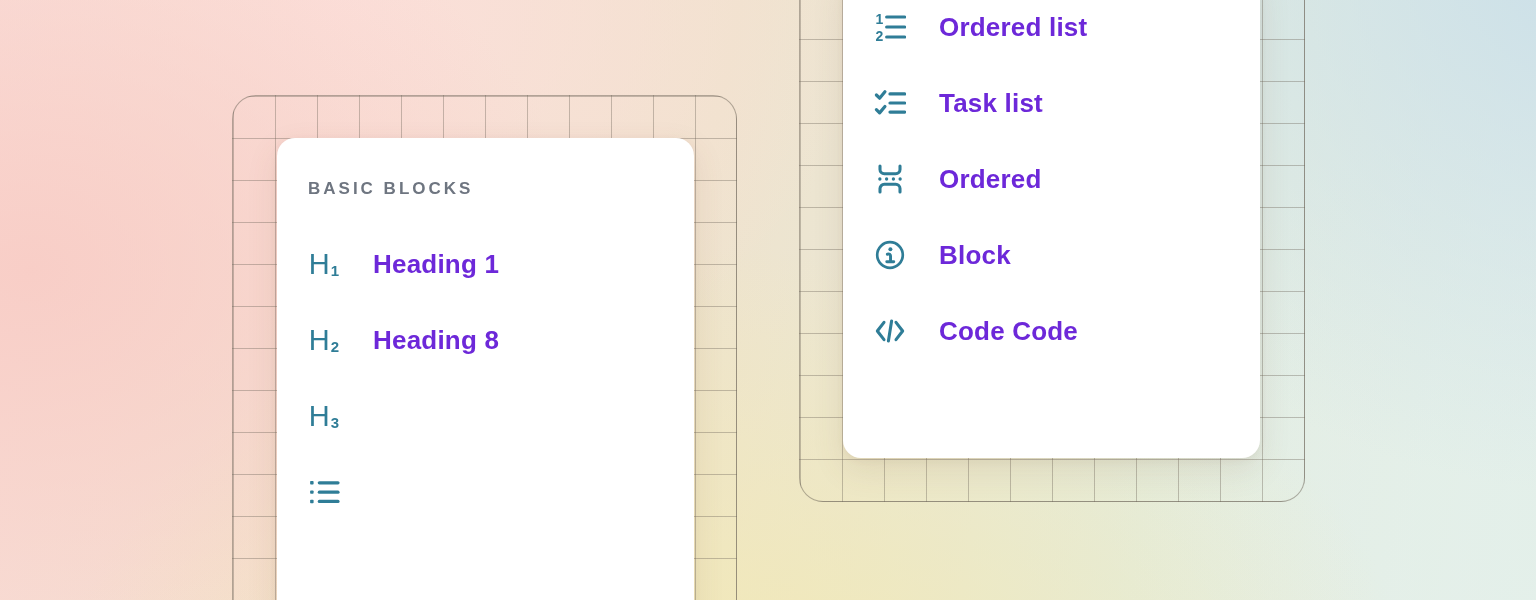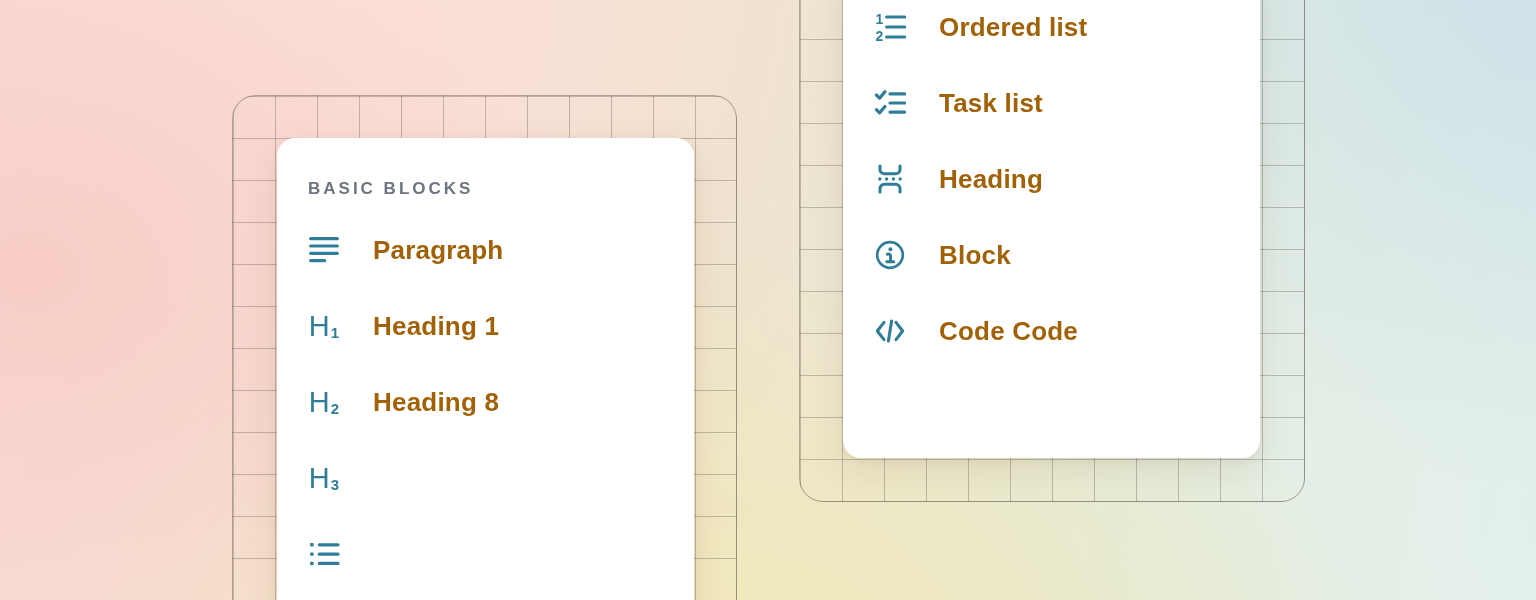--- a/index.html
+++ b/index.html
@@ -32,64 +32,53 @@
     background:#ffffff;
     border-radius:18px;
     box-shadow: 0 12px 32px rgba(120,80,60,0.12), 0 2px 8px rgba(120,80,60,0.06);
   }
   #card-left  { left:277px; top:138px; width:417px; height:520px; padding:40px 0 0 31px; }
   #card-right { left:843px; top:-30px; width:417px; height:488px; padding:19px 0 0 31px; }
 
   .section-header {
     font-size:17px; font-weight:700; line-height:22px;
     letter-spacing:3px; color:#6e7580;
-    margin-bottom:12px;
+    margin-bottom:26px;
   }
 
   .menu-item {
     display:flex; align-items:center;
     height:76px; cursor:pointer;
   }
   .icon-box {
     width:32px; height:32px; flex:0 0 32px;
     display:flex; align-items:center; justify-content:center;
     margin-right:33px;
     color:#2f7d97;
   }
   .icon-box svg { display:block; }
   .menu-label {
     font-size:26px; font-weight:700; letter-spacing:0.2px;
-    color:#a16207;
+    color:#6d28d9;
   }
 
   
   .h-icon { display:flex; align-items:flex-end; color:#2f7d97; line-height:1; }
   .h-icon .h-cap { font-size:29px; font-weight:400; line-height:26px; }
   .h-icon .h-sub { font-size:15px; font-weight:700; line-height:13px; margin-left:1px; }
 </style>
 </head>
 <body>
 
 <div id="grid-left" class="grid-panel"></div>
 <div id="grid-right" class="grid-panel"></div>
 
 <div id="card-left" class="card">
   <div class="section-header">BASIC BLOCKS</div>
 
-  <div class="menu-item">
-    <span class="icon-box">
-      <svg width="32" height="32" viewBox="0 0 24 24" fill="none" stroke="currentColor" stroke-width="2.4" stroke-linecap="round">
-        <line x1="2" y1="3.5" x2="22" y2="3.5"></line>
-        <line x1="2" y1="9" x2="22" y2="9"></line>
-        <line x1="2" y1="14.5" x2="22" y2="14.5"></line>
-        <line x1="2" y1="20" x2="12.5" y2="20"></line>
-      </svg>
-    </span>
-    <span class="menu-label">Paragraph</span>
-  </div>
 
   <div class="menu-item">
     <span class="icon-box">
       <span class="h-icon">
           <span class="h-cap">H</span>
           <span class="h-sub">1</span>
         </span>
     </span>
     <span class="menu-label">Heading 1</span>
   </div>
@@ -159,21 +148,21 @@
     <span class="icon-box">
       <svg width="32" height="32" viewBox="0 0 24 24" fill="none" stroke="currentColor" stroke-width="2.3" stroke-linecap="round">
         <path d="M4.5,2.2 v2.6 a3.2,3.2 0 0 0 3.2,3.2 h8.6 a3.2,3.2 0 0 0 3.2,-3.2 v-2.6"></path>
         <circle cx="4.4" cy="12" r="1.25" fill="currentColor" stroke="none"></circle>
         <circle cx="9.45" cy="12" r="1.25" fill="currentColor" stroke="none"></circle>
         <circle cx="14.55" cy="12" r="1.25" fill="currentColor" stroke="none"></circle>
         <circle cx="19.6" cy="12" r="1.25" fill="currentColor" stroke="none"></circle>
         <path d="M4.5,21.8 v-2.6 a3.2,3.2 0 0 1 3.2,-3.2 h8.6 a3.2,3.2 0 0 1 3.2,3.2 v2.6"></path>
       </svg>
     </span>
-    <span class="menu-label">Heading</span>
+    <span class="menu-label">Ordered</span>
   </div>
 
   <div class="menu-item">
     <span class="icon-box">
       <svg width="32" height="32" viewBox="0 0 24 24" fill="none" stroke="currentColor" stroke-width="2" stroke-linecap="round">
         <circle cx="12" cy="12" r="9.6"></circle>
         <circle cx="12.3" cy="7.6" r="1.5" fill="currentColor" stroke="none"></circle>
         <path d="M10,11.4 q2.4,-0.5 2.4,1.5 v3.4" stroke-width="2.2"></path>
         <path d="M9.6,17 h5.2" stroke-width="2.2"></path>
       </svg>

